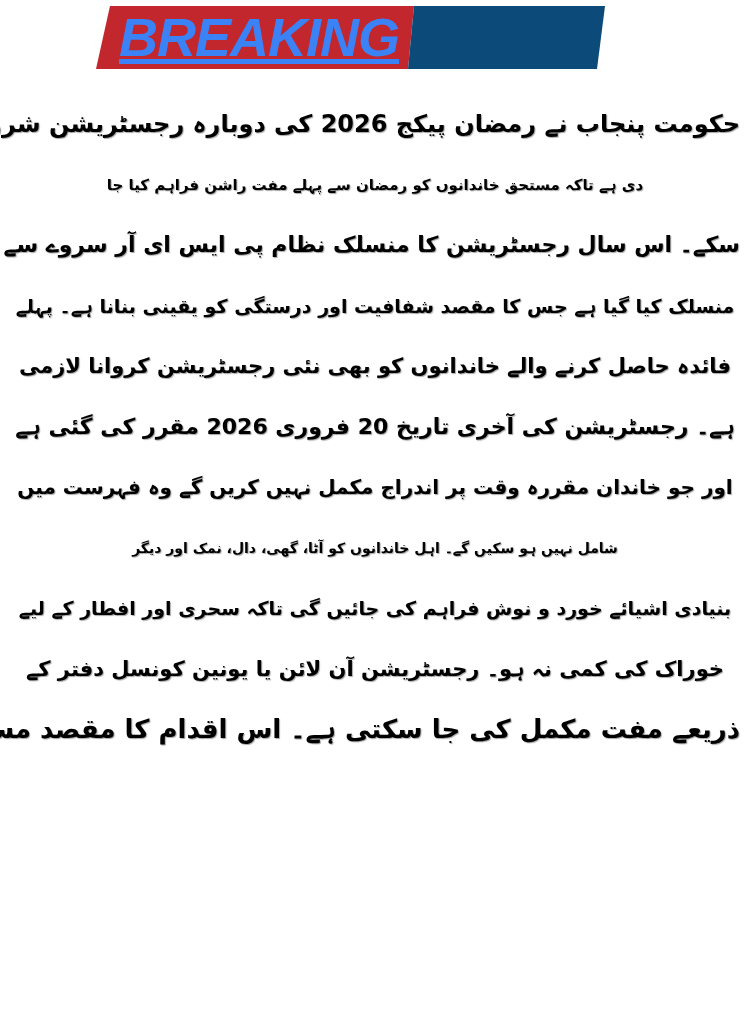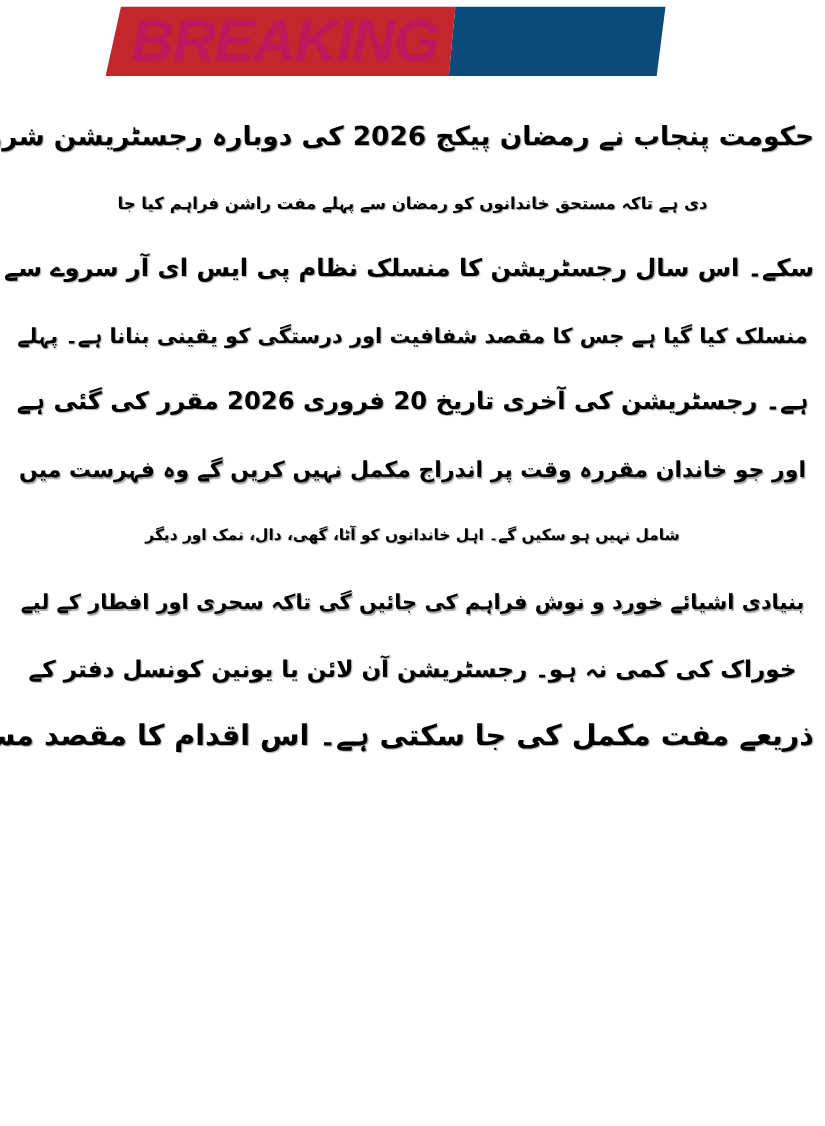--- a/index.html
+++ b/index.html
@@ -24,27 +24,28 @@
     .banner svg {
       position: absolute;
       left: 0;
       top: 0;
     }
     .banner-word {
       position: absolute;
       top: 0;
       height: 63px;
       line-height: 63px;
-      color: #be185d;
+      color: #3b82f6;
       font-family: "Liberation Sans", sans-serif;
       font-weight: bold;
       font-style: italic;
       font-size: 54px;
       letter-spacing: -1px;
       white-space: nowrap;
+      text-decoration: underline;
     }
     .banner-word.breaking {
       left: 18px;
       width: 290px;
       text-align: center;
     }
     .banner-word.news {
       left: 318px;
       width: 186px;
       text-align: center;
@@ -78,19 +79,20 @@
     <polygon points="318,0 509,0 501,63 312,63" fill="#0B4A79"></polygon>
   </svg>
   <div class="banner-word breaking">BREAKING</div>
 </div>
 
 <div class="article" dir="rtl" lang="ur">
   <span class="article-line" style="font-size: 24px; text-align: center;">حکومت پنجاب نے رمضان پیکج 2026 کی دوبارہ رجسٹریشن شروع کر</span>
   <span class="article-line" style="font-size: 15px;">دی ہے تاکہ مستحق خاندانوں کو رمضان سے پہلے مفت راشن فراہم کیا جا</span>
   <span class="article-line" style="font-size: 22px;">سکے۔ اس سال رجسٹریشن کا منسلک نظام پی ایس ای آر سروے سے</span>
   <span class="article-line" style="font-size: 19px;">منسلک کیا گیا ہے جس کا مقصد شفافیت اور درستگی کو یقینی بنانا ہے۔ پہلے</span>
+  <span class="article-line" style="font-size: 21px;">فائدہ حاصل کرنے والے خاندانوں کو بھی نئی رجسٹریشن کروانا لازمی</span>
   <span class="article-line" style="font-size: 22px;">ہے۔ رجسٹریشن کی آخری تاریخ 20 فروری 2026 مقرر کی گئی ہے</span>
   <span class="article-line" style="font-size: 20px;">اور جو خاندان مقررہ وقت پر اندراج مکمل نہیں کریں گے وہ فہرست میں</span>
   <span class="article-line" style="font-size: 14px;">شامل نہیں ہو سکیں گے۔ اہل خاندانوں کو آٹا، گھی، دال، نمک اور دیگر</span>
   <span class="article-line" style="font-size: 19px;">بنیادی اشیائے خورد و نوش فراہم کی جائیں گی تاکہ سحری اور افطار کے لیے</span>
   <span class="article-line" style="font-size: 21px;">خوراک کی کمی نہ ہو۔ رجسٹریشن آن لائن یا یونین کونسل دفتر کے</span>
   <span class="article-line" style="font-size: 26px;">ذریعے مفت مکمل کی جا سکتی ہے۔ اس اقدام کا مقصد مستحق افراد تک</span>
 </div>
 
 </body></html>

